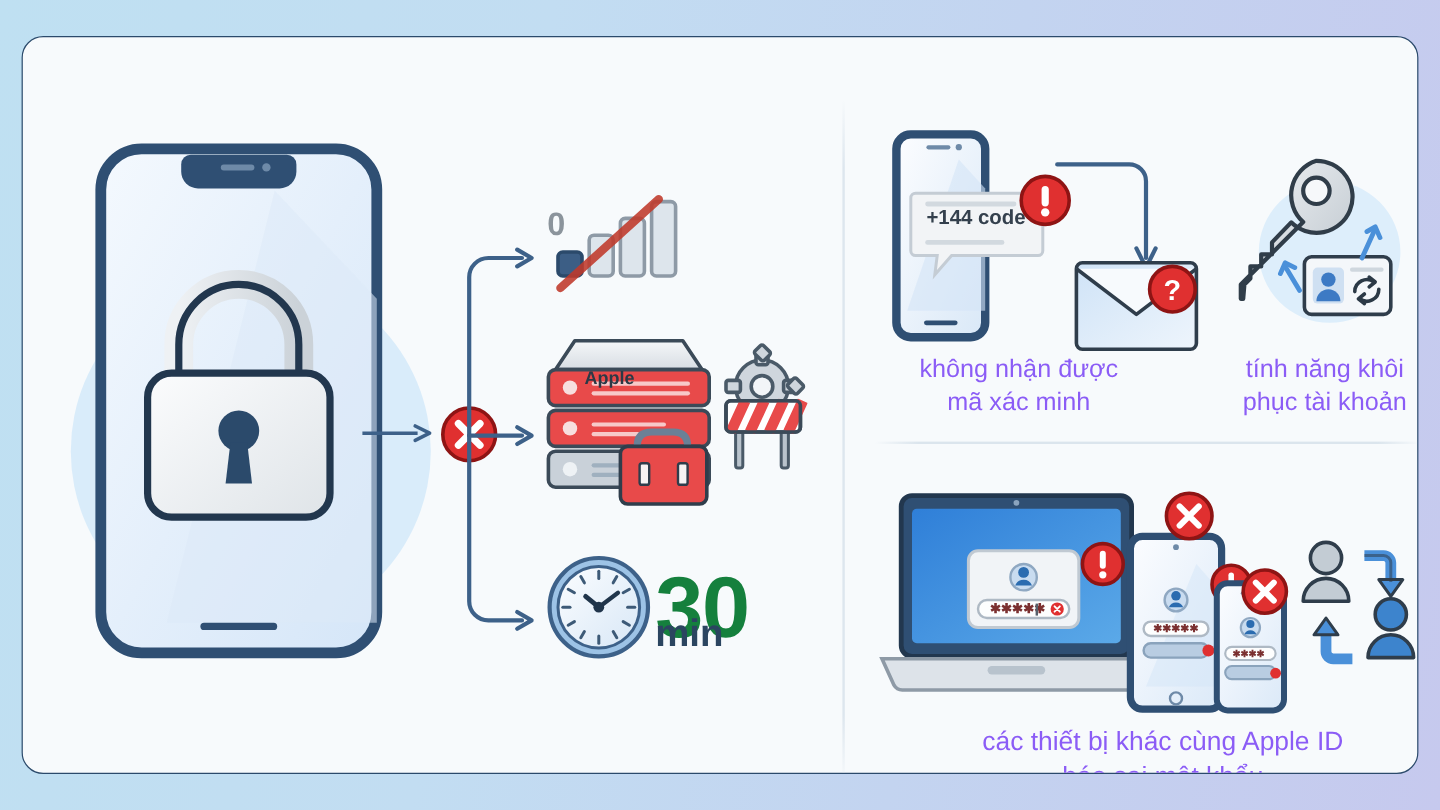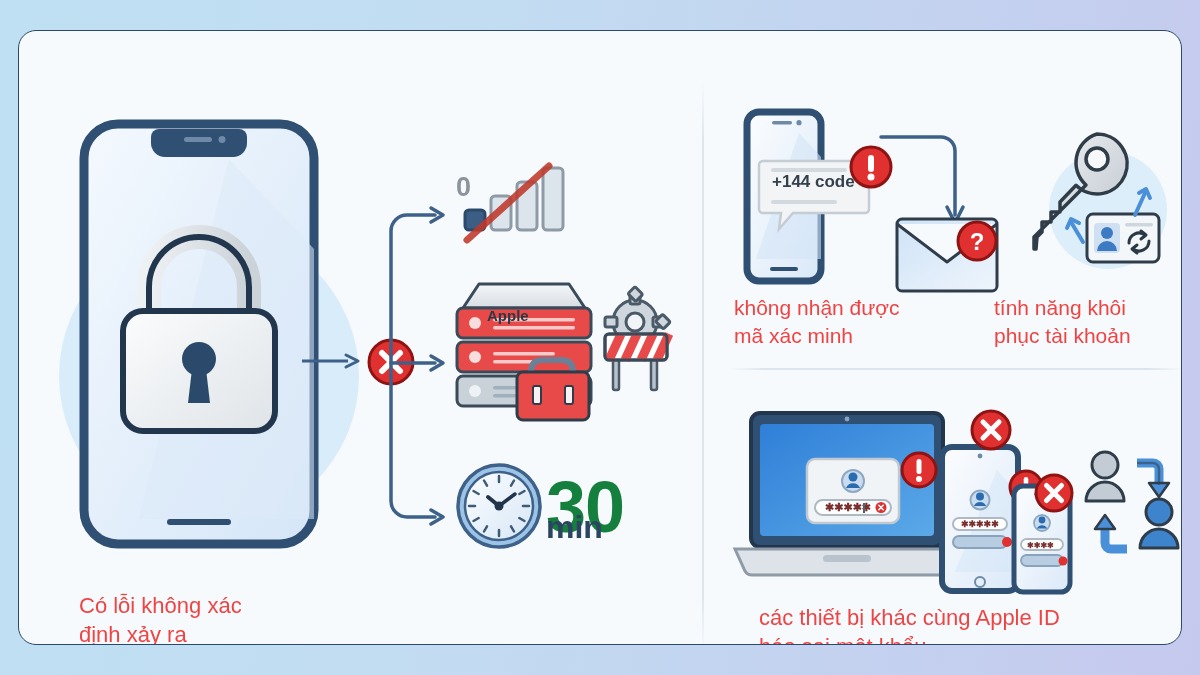--- a/index.html
+++ b/index.html
@@ -31,21 +31,22 @@
   }
   .hdivider {
     position: absolute; left: 710px; top: 337px;
     width: 455px; height: 2px;
     background: linear-gradient(to right, rgba(200,215,228,0) 0%, #dbe5ed 8%, #dbe5ed 92%, rgba(200,215,228,0) 100%);
   }
 
   
   .caption {
     position: absolute;
-    color: #ef4444;
+    text-align: center;
+    color: #8b5cf6;
     line-height: 1.32;
     white-space: pre-line;
   }
   #caption-left   { left: 60px;  top: 560px; width: 390px; font-size: 22px; }
   #caption-sms    { left: 715px; top: 263px; width: 230px; font-size: 21px; }
   #caption-key    { left: 975px; top: 263px; width: 220px; font-size: 21px; }
   #caption-device { left: 740px; top: 572px; width: 420px; font-size: 22px; }
 
   
   .art { position: absolute; }
@@ -245,22 +246,20 @@
             <path d="M70.5 30 l-5.2 3"></path>
         </g>
         <path d="M45 45 L34 36" stroke="#20354b" stroke-width="4" stroke-linecap="round"></path>
         <path d="M45 45 L61 33" stroke="#20354b" stroke-width="3.5" stroke-linecap="round"></path>
         <circle cx="45" cy="45" r="4.5" fill="#20354b"></circle>
       </svg>
     </div>
     <span class="txt30">30</span>
     <span class="txtmin">min</span>
 
-    <div class="caption" id="caption-left">Có lỗi không xác
-định xảy ra</div>
 
     <div class="art" style="left:725px; top:78px;">
       <svg width="80" height="175" viewBox="0 0 80 175">
         <defs>
           <linearGradient id="phScr" x1="0" y1="0" x2="1" y2="1">
             <stop offset="0%" stop-color="#fcfdff"></stop>
               <stop offset="100%" stop-color="#d9e8f7"></stop>
           </linearGradient>
         </defs>
         <rect x="3" y="3" width="74" height="169" rx="12" fill="url(#phScr)" stroke="#2f4f73" stroke-width="7"></rect>

